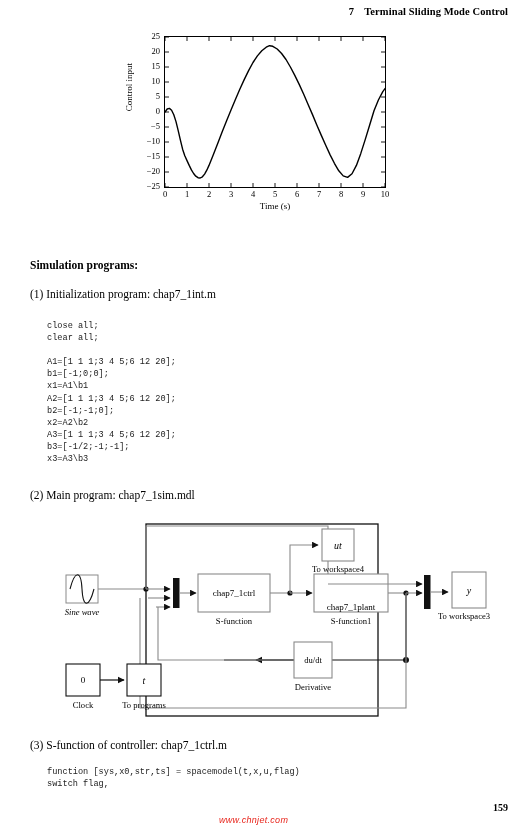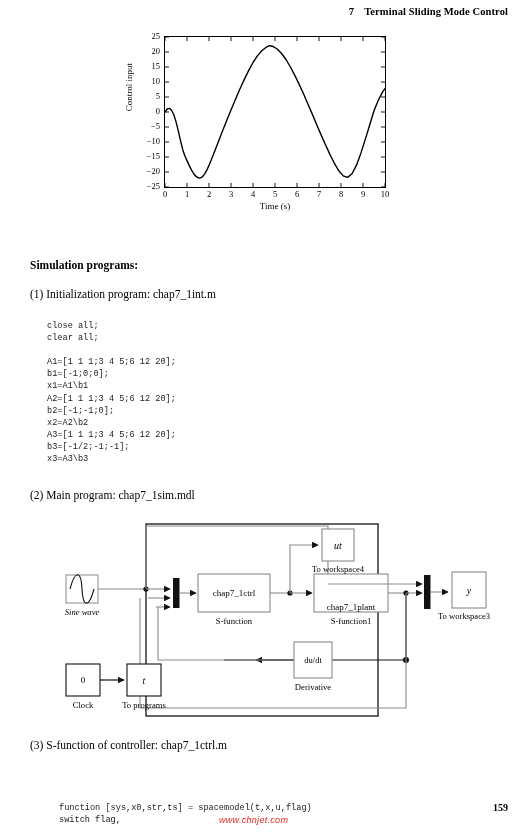--- a/index.html
+++ b/index.html
@@ -379,17 +379,17 @@
   <div class="blk-label" style="left:206px; top:104px;">S-function</div>
   <div class="blk-label" style="left:323px; top:104px;">S-function1</div>
   <div class="blk-label" style="left:310px; top:52px;">To workspace4</div>
   <div class="blk-label" style="left:436px; top:99px;">To workspace3</div>
   <div class="blk-label" style="left:285px; top:170px;">Derivative</div>
   <div class="blk-label" style="left:55px; top:188px;text-align:center;">Clock</div>
   <div class="blk-label" style="left:116px; top:188px;">To programs</div>
 </div>
 
 <div class="para" style="top:739px;">(3) S-function of controller: chap7_1ctrl.m</div>
-<div class="code" style="top:802px;margin-left:12px;">function [sys,x0,str,ts] = spacemodel(t,x,u,flag)
+<div class="code" style="top:766px;">function [sys,x0,str,ts] = spacemodel(t,x,u,flag)
 switch flag,</div>
 
 <div id="page-number">159</div>
 <div id="watermark">www.chnjet.com</div>
 
 </body></html>

